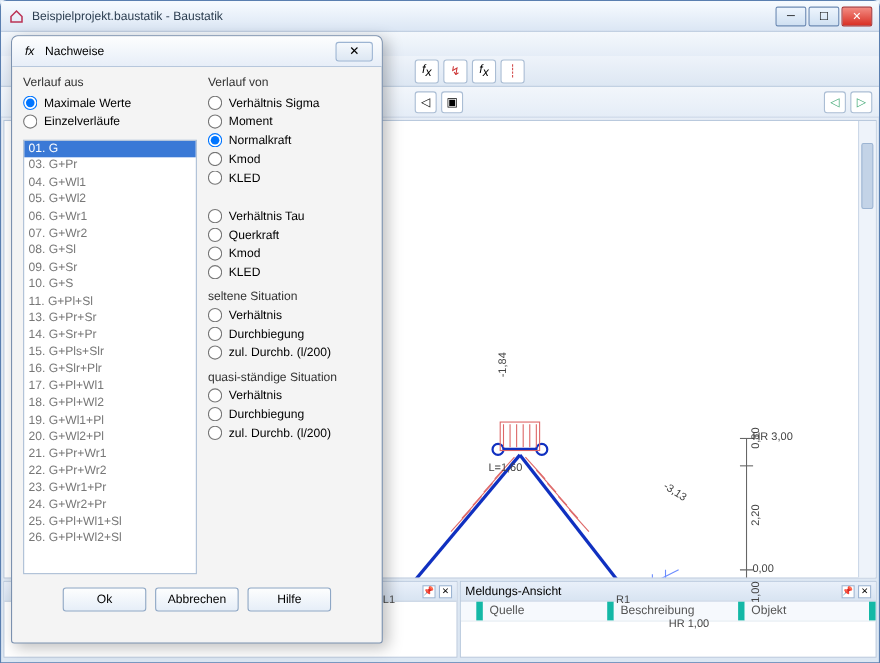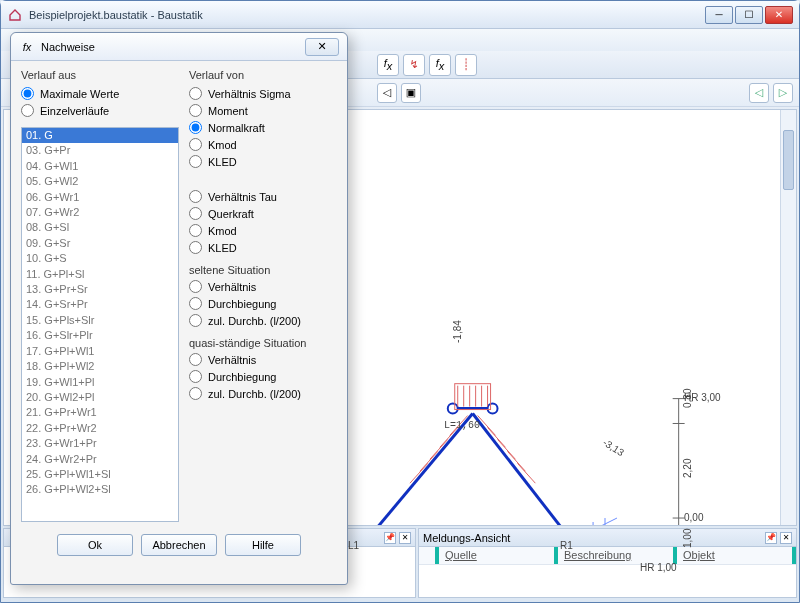--- a/index.html
+++ b/index.html
@@ -29,21 +29,21 @@
   .canvas-area { position:relative; margin:2px; height: 417px; background:#fff; border:1px solid #b9c9dd; }
   .vscroll { position:absolute; right:0; top:0; bottom:0; width:16px; background:#eef3fa; border-left:1px solid #ccd8e8; }
   .vscroll .thumb { position:absolute; left:2px; right:2px; top:20px; height:60px; background:#c3d3e7; border:1px solid #9cb4d2; border-radius:2px; }
   .panels { display:flex; height: 70px; margin:0 2px; gap:2px; }
   .panel { flex:1; background:#fff; border:1px solid #b9c9dd; }
   .panel-header { height:18px; display:flex; align-items:center; padding:0 4px;
     background:linear-gradient(#e9f0fa,#d8e4f2); border-bottom:1px solid #b9c9dd; font-size:11px; }
   .panel-header .spacer { margin-left:auto; display:flex; gap:3px; }
   .pin { width:12px; height:12px; border:1px solid #9cb4d2; background:#fff; cursor:pointer; display:flex; align-items:center; justify-content:center; font-size:8px; }
   .cols { display:flex; height:18px; border-bottom:1px solid #e0e7f0; }
-  .col { flex:1; padding:2px 6px; border-right:4px solid #14b8a6; background:#f6f9fd; color:#555;text-decoration:underline; }
+  .col { flex:1; padding:2px 6px; border-right:6px solid #14b8a6; background:#f6f9fd; color:#555; }
   
   .dim-label { position:absolute; font-size:10px; color:#444; }
 
   
   .dialog { position:absolute; left:10px; top:32px; width:338px; height:553px;
     background:#f4f4f4; border:1px solid #7b91af; border-radius:6px 6px 3px 3px;
     box-shadow: 4px 4px 14px rgba(0,0,0,0.25); }
   .dialog .dialog-title { height:28px; display:flex; align-items:center; padding:0 8px;
     background:linear-gradient(#fdfefe,#e7eef8); border-bottom:1px solid #b7c7dc; border-radius:6px 6px 0 0; }
   .dialog .dlg-close { margin-left:auto; width:34px; height:18px; border:1px solid #9cb4d2;
@@ -172,29 +172,29 @@
 
       <line x1="670" y1="290" x2="670" y2="460" stroke="#666"></line>
       <line x1="664" y1="290" x2="676" y2="290" stroke="#666"></line>
       <line x1="664" y1="315" x2="676" y2="315" stroke="#666"></line>
       <line x1="664" y1="410" x2="676" y2="410" stroke="#666"></line>
       <line x1="664" y1="440" x2="676" y2="440" stroke="#666"></line>
       <line x1="664" y1="460" x2="676" y2="460" stroke="#666"></line>
     </svg>
     <div class="dim-label" style="left:448px; top:233px; transform:rotate(-90deg); transform-origin:left top;">-1,84</div>
     <div class="dim-label" style="left:598px; top:332px; transform:rotate(33deg);">-3,13</div>
-    <div class="dim-label" style="left:440px; top:310px;font-family:Liberation Mono, monospace;">L=1,60</div>
+    <div class="dim-label" style="left:440px; top:310px;">L=1,60</div>
     <div class="dim-label" style="left:344px; top:430px;">L1</div>
     <div class="dim-label" style="left:556px; top:430px;">R1</div>
     <div class="dim-label" style="left:680px; top:282px;">HR 3,00</div>
     <div class="dim-label" style="left:678px; top:298px; transform:rotate(-90deg); transform-origin:left top;">0,80</div>
     <div class="dim-label" style="left:678px; top:368px; transform:rotate(-90deg); transform-origin:left top;">2,20</div>
     <div class="dim-label" style="left:680px; top:402px;">0,00</div>
     <div class="dim-label" style="left:678px; top:438px; transform:rotate(-90deg); transform-origin:left top;">1,00</div>
-    <div class="dim-label" style="left:636px; top:452px;">HR 1,00</div>
+    <div class="dim-label" style="left:604px; top:452px;">HR 1,00</div>
 
     <div class="vscroll">
       <div class="thumb"></div>
     </div>
   </div>
 
   <div class="panels">
     <div class="panel" style="flex:0 0 413px">
       <div class="panel-header">
         <span></span>

